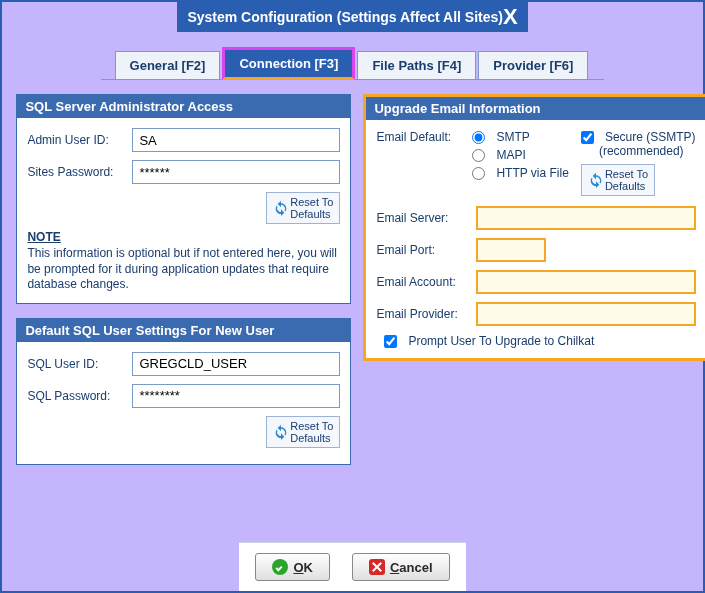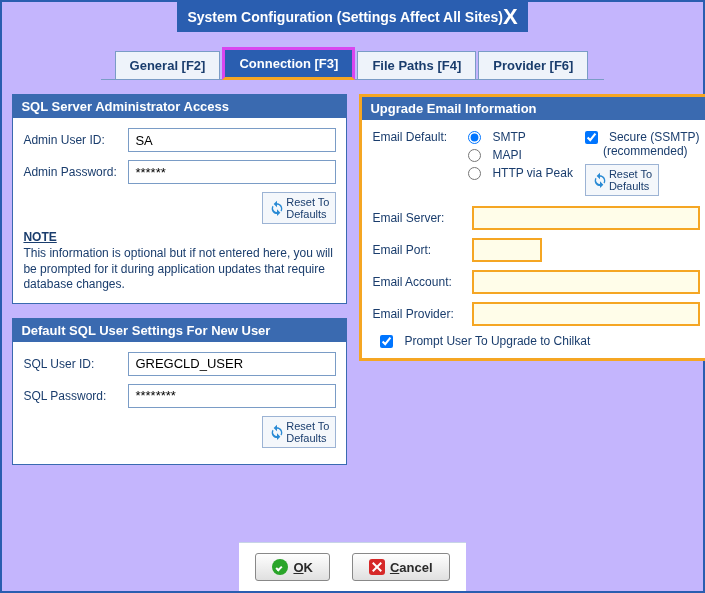--- a/index.html
+++ b/index.html
@@ -201,21 +201,21 @@
     <div class="col left">
 
       <div class="panel">
         <div class="panel-header">SQL Server Administrator Access</div>
         <div class="panel-body">
           <div class="form-row">
             <label class="fld">Admin User ID:</label>
             <input class="txt" type="text" value="SA" style="">
           </div>
           <div class="form-row">
-            <label class="fld">Admin Password:</label>
+            <label class="fld">Sites Password:</label>
             <input class="txt" type="text" value="******" style="">
           </div>
           <div class="btn-row-right">
             <button class="reset-btn">
               <svg class="reset-icon" viewBox="0 0 24 24">
                   <path fill="#2a8ad4" d="M12 4V1L7 6l5 5V7c3.3 0 6 2.7 6 6 0 1-.3 2-.8 2.9l1.5 1.5C19.5 16 20 14.5 20 13c0-4.4-3.6-8-8-8zm-6 9c0-1 .3-2 .8-2.9L5.3 8.6C4.5 10 4 11.5 4 13c0 4.4 3.6 8 8 8v3l5-5-5-5v4c-3.3 0-6-2.7-6-6z"></path>
                 </svg>
               <span style="white-space:pre;">Reset To
 Defaults</span>
             </button>
@@ -262,21 +262,21 @@
               <label class="radio-opt">
                 <input type="radio" name="prov" checked="" style="">
                 <span>SMTP</span>
               </label>
               <label class="radio-opt">
                 <input type="radio" name="prov" style="">
                 <span>MAPI</span>
               </label>
               <label class="radio-opt">
                 <input type="radio" name="prov" style="">
-                <span>HTTP via Peak</span>
+                <span>HTTP via File</span>
               </label>
             </div>
             <div class="provider-right">
               <div>
                 <label class="check-opt">
                   <input type="checkbox" checked="" style="">
                   <span>Secure (SSMTP)</span>
                 </label>
                 <div style="padding-left:18px;">(recommended)</div>
               </div>

